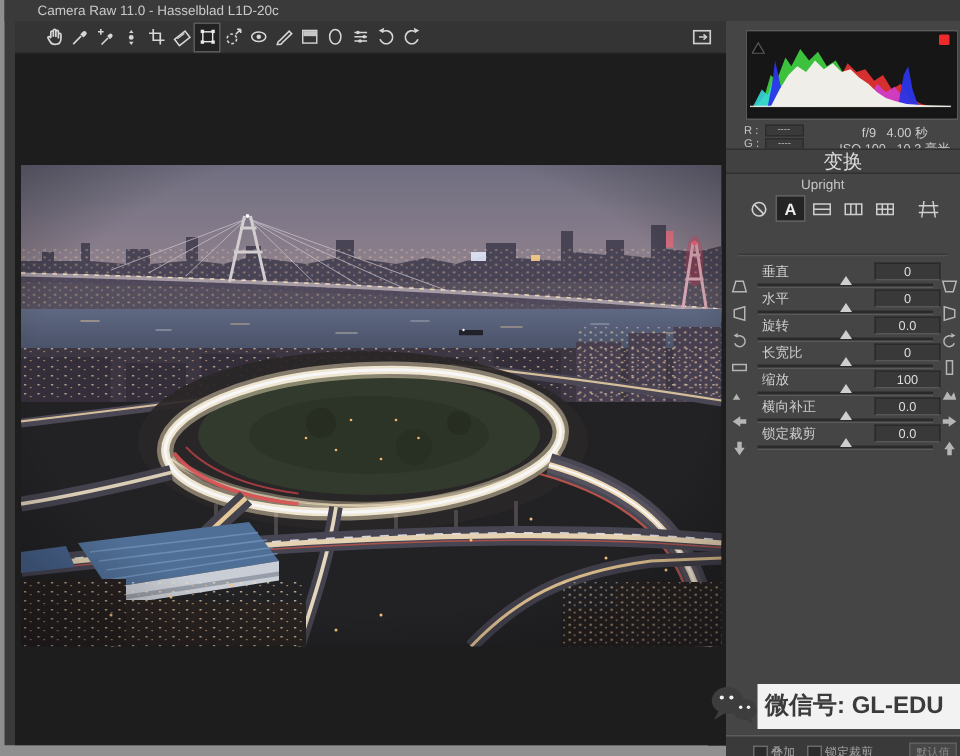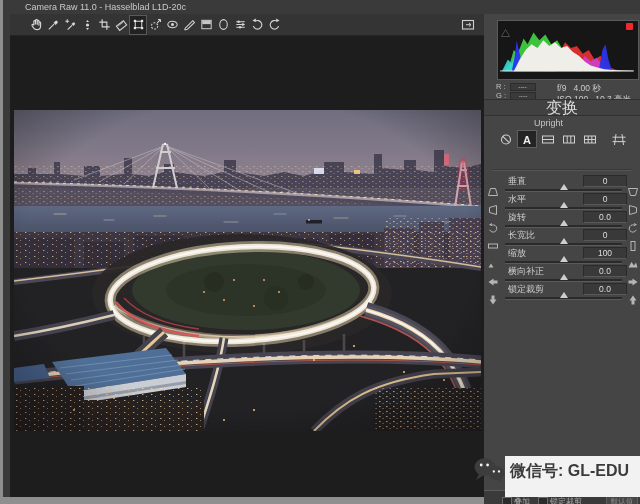--- a/index.html
+++ b/index.html
@@ -20,24 +20,24 @@
   .photo{left:14px;top:110px;width:467px;height:321px}
   .photo svg{display:block;width:100%;height:100%}
   .panel{left:484px;top:14px;width:156px;height:490px;background:#454545}
   .histbox{left:13px;top:6px;width:140px;height:58px;border:1px solid #5a5a5a;background:#161616}
   .clipL{left:17px;top:9px}
   .clipR{left:142px;top:9px;width:7px;height:7px;background:#ee2a2a;border-radius:1px}
   .rgbcol{left:12px;top:68px;width:52px;color:#c4c4c4;font-size:7.5px;line-height:9px}
   .rgbrow{display:flex;gap:4px;align-items:center;height:9px}
   .rgbval{background:#3a3a3a;border:1px solid #2c2c2c;width:24px;height:6px;font-size:6.5px;
           line-height:6px;color:#bdbdbd;text-align:center}
-  .exif{left:66px;top:69px;width:86px;color:#cccccc;font-size:8.5px;line-height:11px;text-align:left}
+  .exif{left:66px;top:69px;width:86px;color:#cccccc;font-size:8.5px;line-height:11px;text-align:center}
   .exif span{display:inline-block;margin-left:7px}
   .tabbar{left:0;top:85px;width:156px;height:15px;background:#414141;border-top:1px solid #303030;
-          border-bottom:1px solid #303030;color:#dddddd;font-size:16px;line-height:15px;text-align:center}
+          border-bottom:1px solid #303030;color:#dddddd;font-size:13px;line-height:15px;text-align:center}
   .upright-title{left:0;top:104px;width:129px;text-align:center;color:#c6c6c6;font-size:9px}
   .upright-row{left:0;top:117px;width:156px;display:flex;justify-content:center;gap:3px}
   .ubtn{width:18px;height:16px;display:flex;align-items:center;justify-content:center}
   .ubtn.selected{background:#242424;outline:1px solid #606060}
   .ubtn.guided{margin-left:8px}
   .hint{left:0;top:138px;width:156px;text-align:center;color:#8d8d8d;font-size:8px}
   .divider{left:8px;top:155px;width:140px;height:1px;background:#393939;border-bottom:1px solid #545454}
   .sliders{left:0;top:162px;width:156px}
   .srow{position:absolute;left:0;width:164px;height:18px}
   .s-label{position:absolute;left:24px;top:0;color:#cfcfcf;font-size:9px;line-height:10px}
@@ -49,21 +49,21 @@
   .s-thumb{position:absolute;left:55px;top:-5px;width:0;height:0;border-left:4px solid transparent;
            border-right:4px solid transparent;border-bottom:6px solid #cfcfcf}
   .s-icon{position:absolute;top:8px;width:12px;height:12px}
   .s-icon.l{left:3px}
   .s-icon.r{left:143px}
   .pbottom{left:0;top:476px;width:156px;height:28px;background:#3a3a3a;border-top:1px solid #5c5c5c}
   .chk{position:absolute;top:6px;width:8px;height:8px;background:#2b2b2b;border:1px solid #6a6a6a}
   .chk-label{position:absolute;top:6px;color:#a5a5a5;font-size:8px;line-height:9px}
   .pbtn{position:absolute;left:122px;top:4px;width:30px;height:12px;background:#474747;
         border:1px solid #5e5e5e;color:#8a8a8a;font-size:7.5px;line-height:12px;text-align:center}
-  .wm-strip{left:505px;top:456px;width:135px;height:41px;background:#f2f2f2;color:#3b3b3b;
+  .wm-strip{left:505px;top:456px;width:135px;height:30px;background:#f2f2f2;color:#3b3b3b;
             font-size:16px;font-weight:bold;line-height:30px;padding-left:5px;box-sizing:border-box;
             white-space:nowrap}
   .wm-icon{left:473px;top:455px}
   .pagestrip{left:0;top:497px;width:472px;height:7px;background:#8f8f8f}
 </style>
 </head>
 <body>
 
 <div class="abs windowbg"></div>
 

